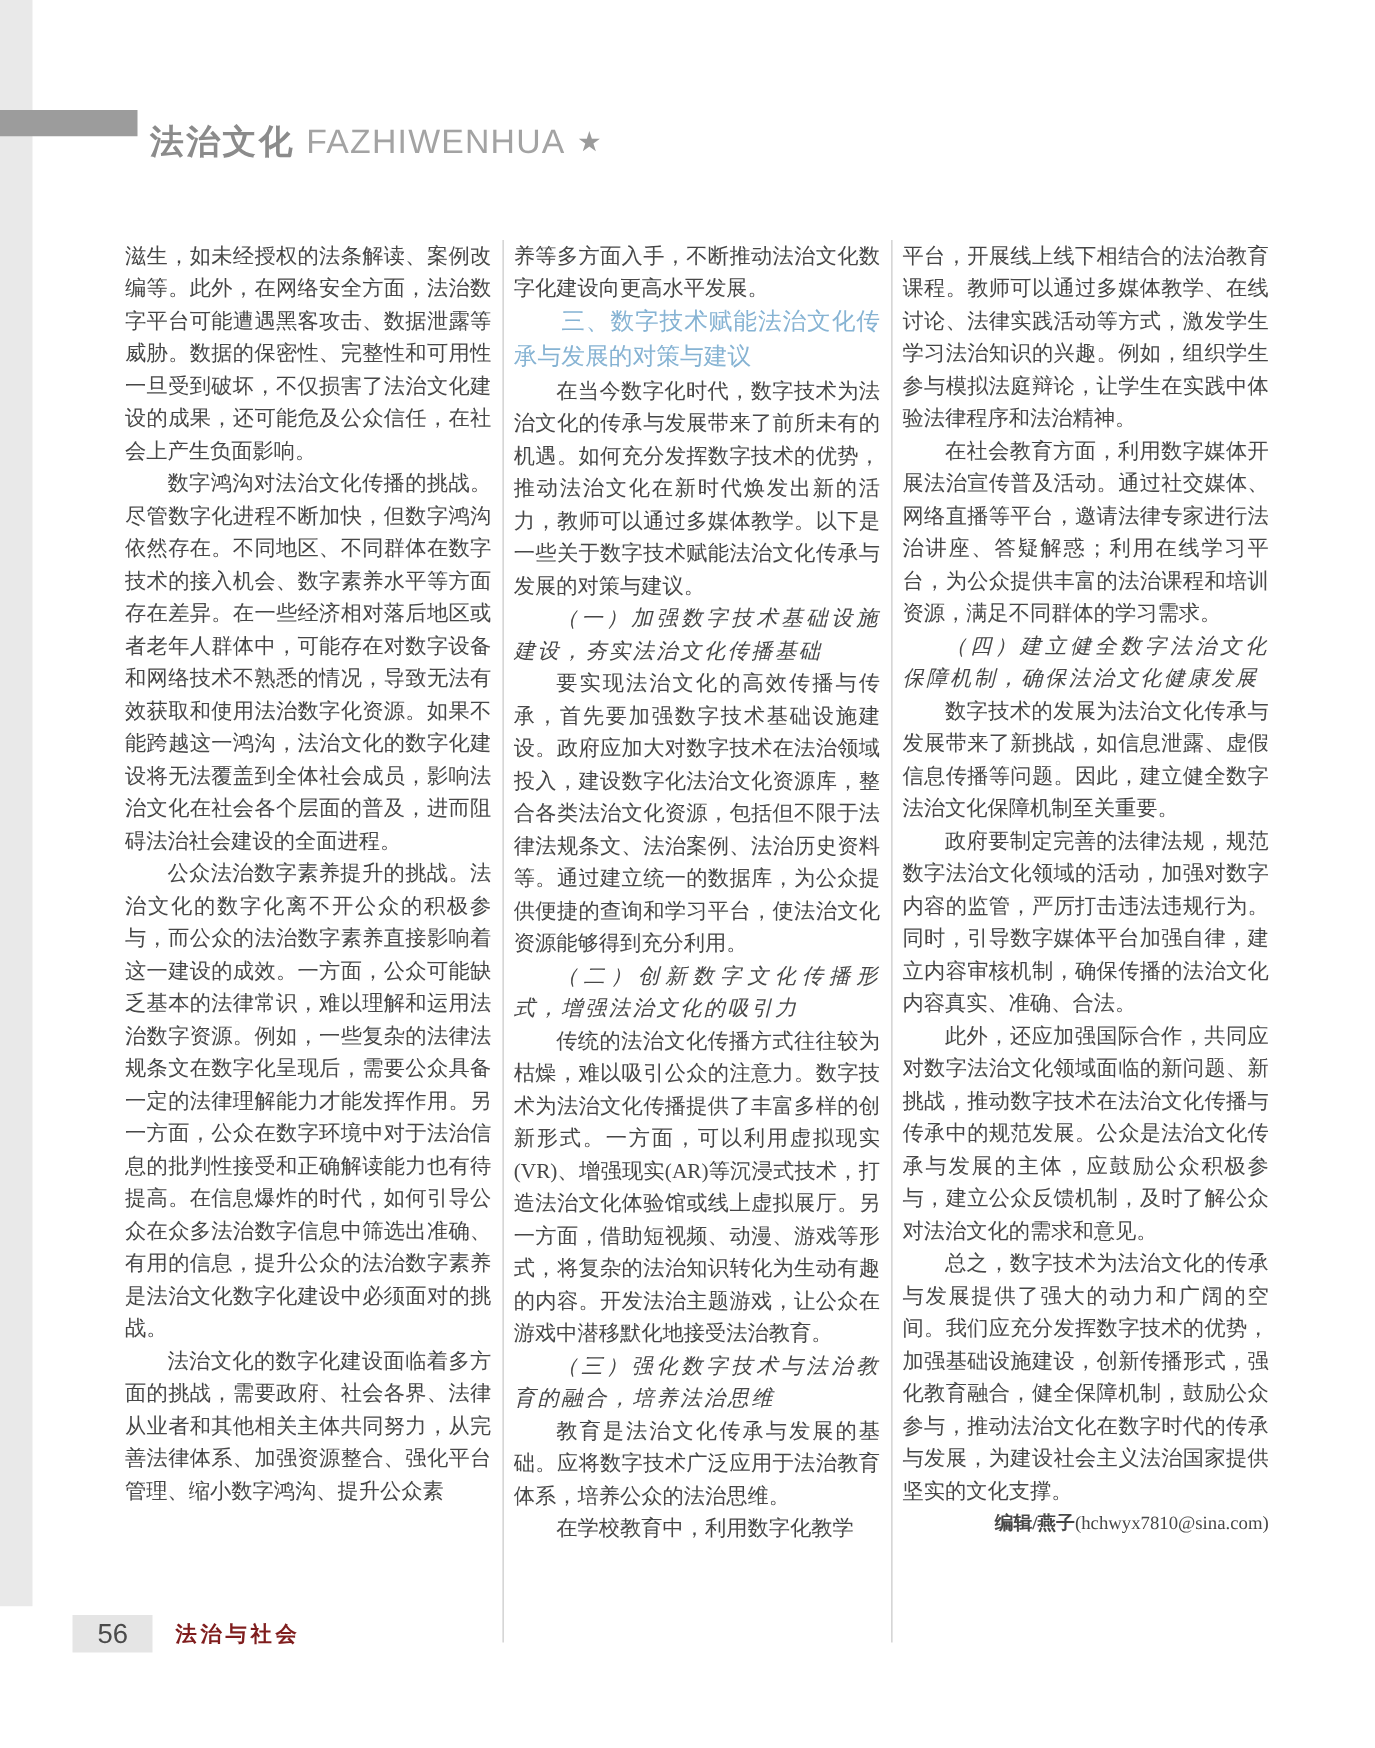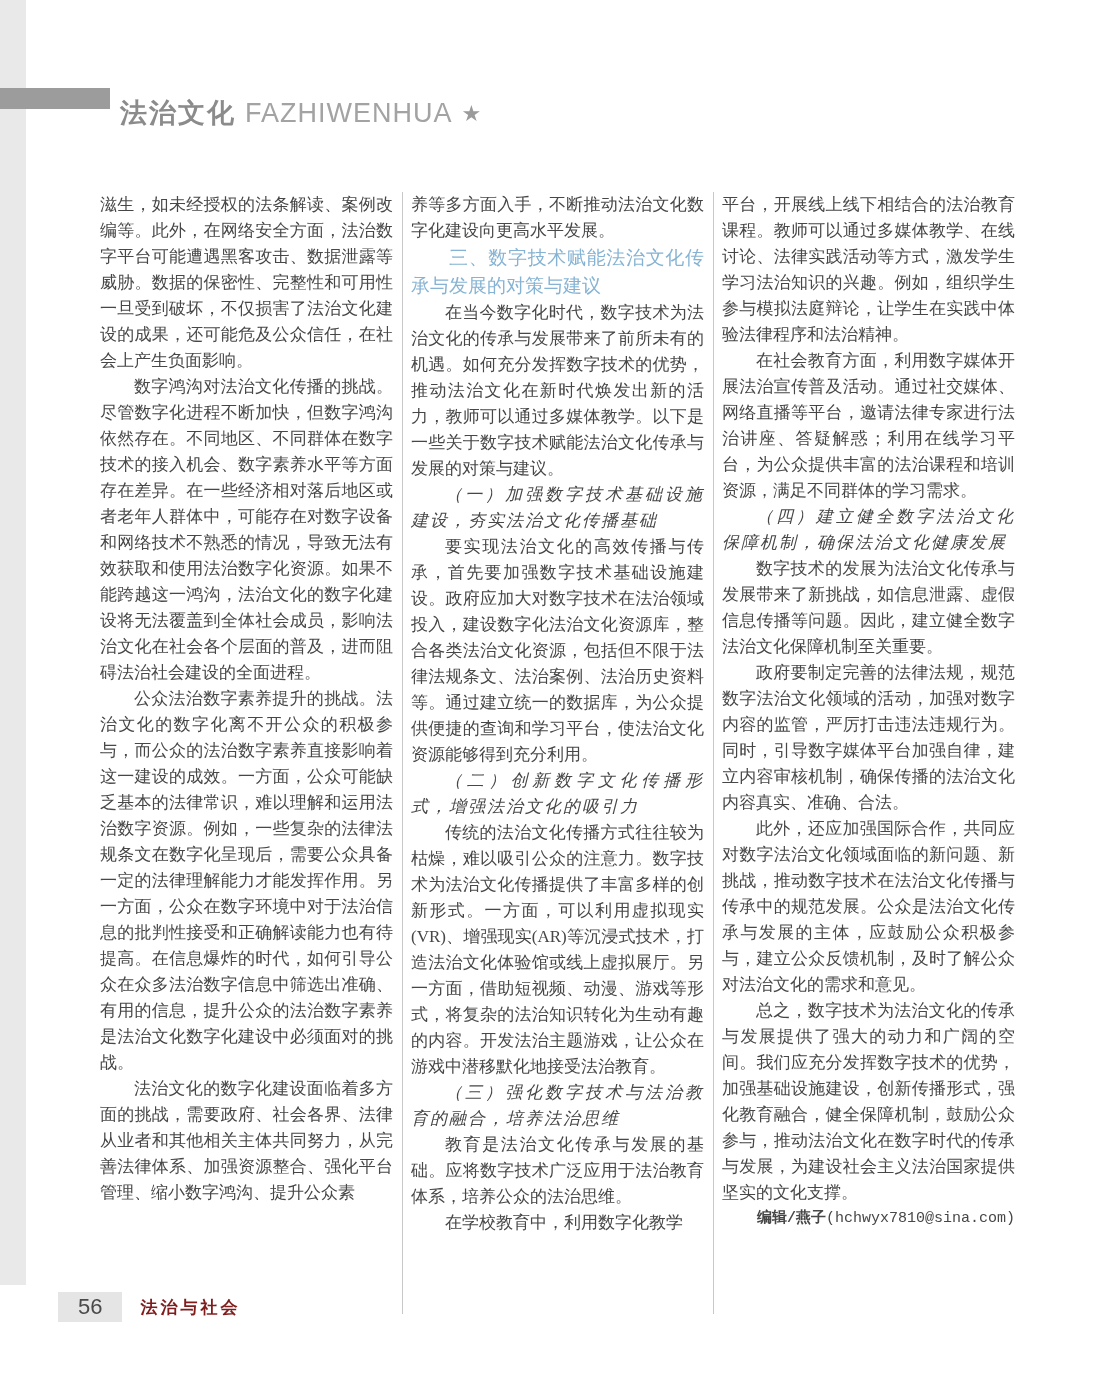--- a/index.html
+++ b/index.html
@@ -20,21 +20,21 @@
   .columns{position:absolute;left:100px;top:150px;width:915px;display:flex;margin-top:42px;}
   .col{width:293px;height:1122px;overflow:hidden;font-size:17px;line-height:26px;
     color:#474747;text-align:justify;}
   .col.has-divider{border-right:1px solid #c9c9c9;padding-right:9px;margin-right:8px;}
   .col p{margin:0;text-indent:2em;}
   .col p.noindent{text-indent:0;}
   .h-blue{color:#86b3d3;font-family:"Liberation Sans","DejaVu Sans",sans-serif;
     font-size:19px;line-height:28px;text-indent:2em;margin:7px 0 6px;font-weight:normal;}
   .h-kai{font-size:17px;line-height:26px;letter-spacing:2px;text-indent:2em;
     font-style:italic;color:#474747;margin:0;}
-  .editor-line{text-align:right;font-size:15px;margin-top:8px;text-indent:0 !important;color:#474747;font-family:Liberation Mono, monospace;}
+  .editor-line{text-align:right;font-size:15px;margin-top:8px;text-indent:0 !important;color:#474747;}
   .editor-line b{font-weight:bold;}
   
   .footer{position:absolute;left:58px;top:1292px;display:flex;align-items:center;gap:18px;
     font-family:"Liberation Sans","DejaVu Sans",sans-serif;}
   .page-num{background:#e5e5e5;font-size:22px;color:#4a4a4a;padding:2px 20px;}
   .journal{font-weight:bold;font-size:17px;letter-spacing:3px;color:#7f1d1d;}
 </style>
 </head>
 <body>
 

